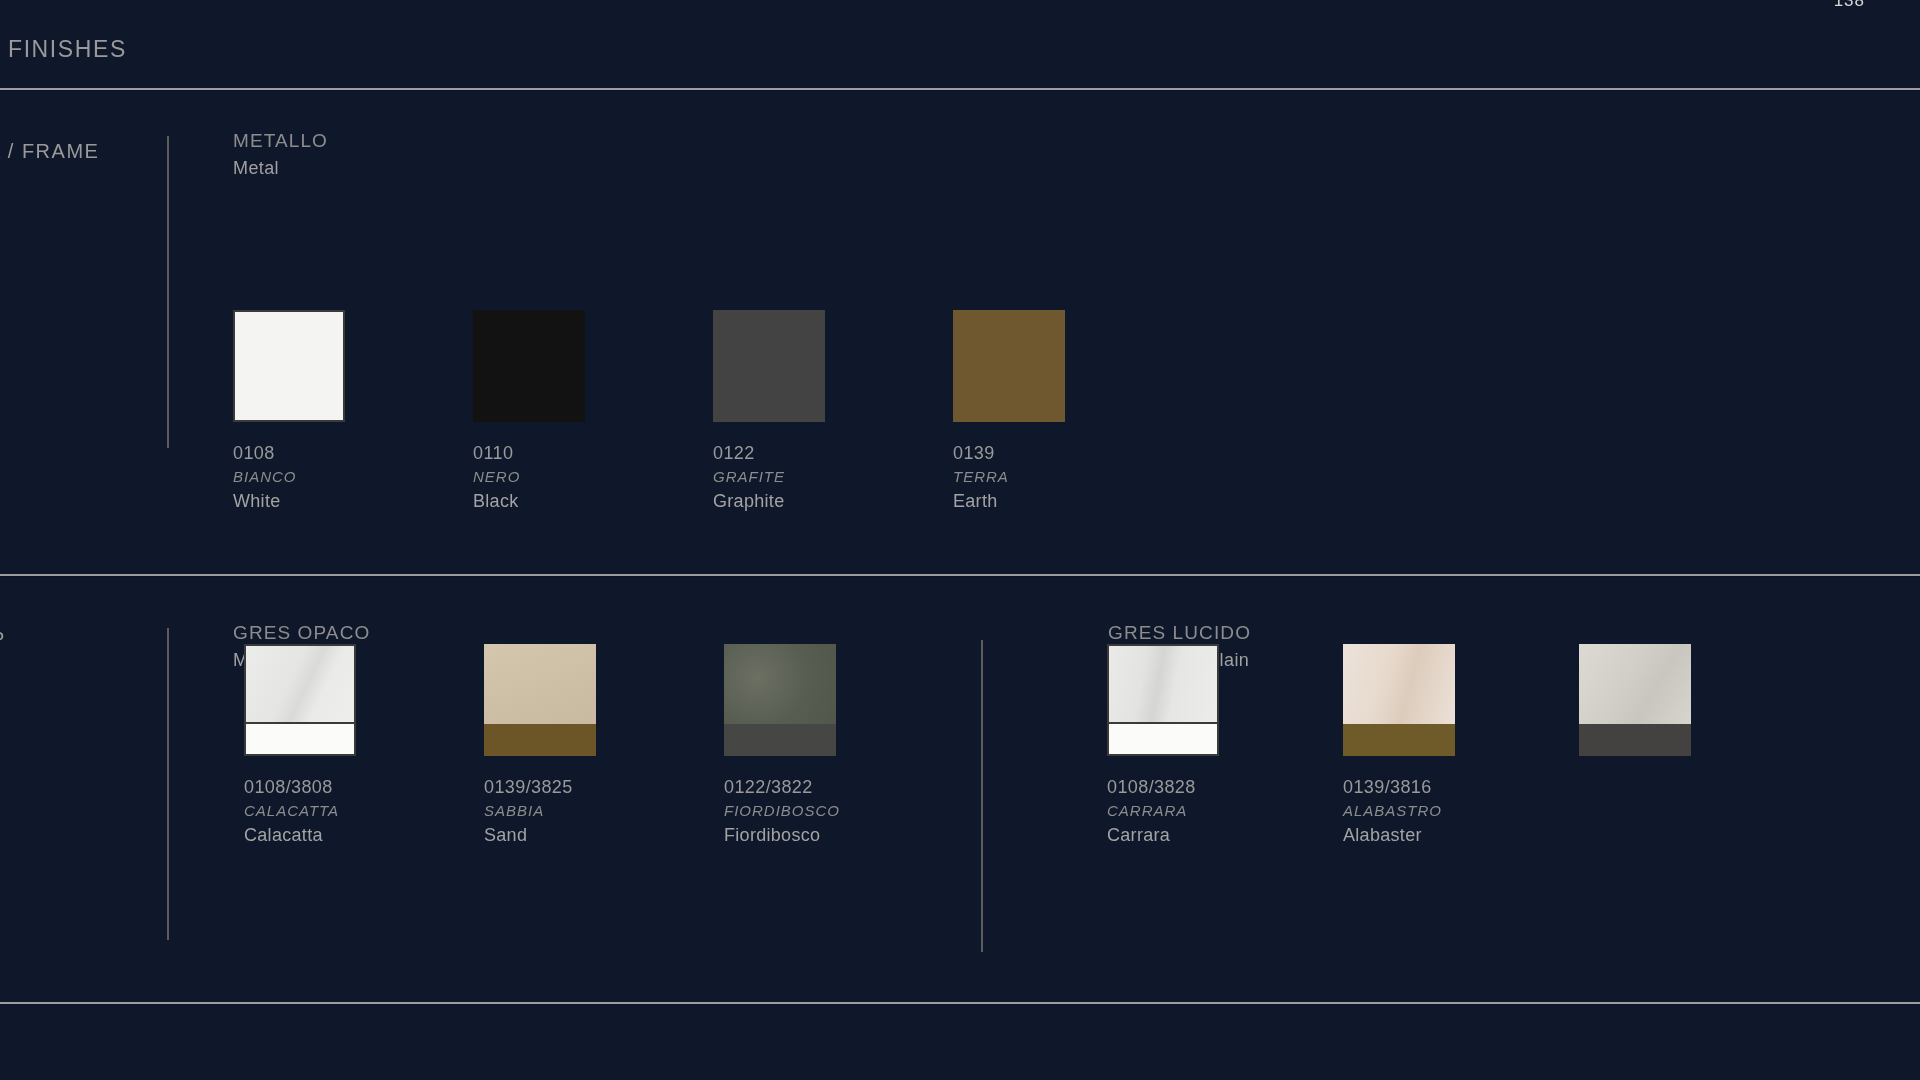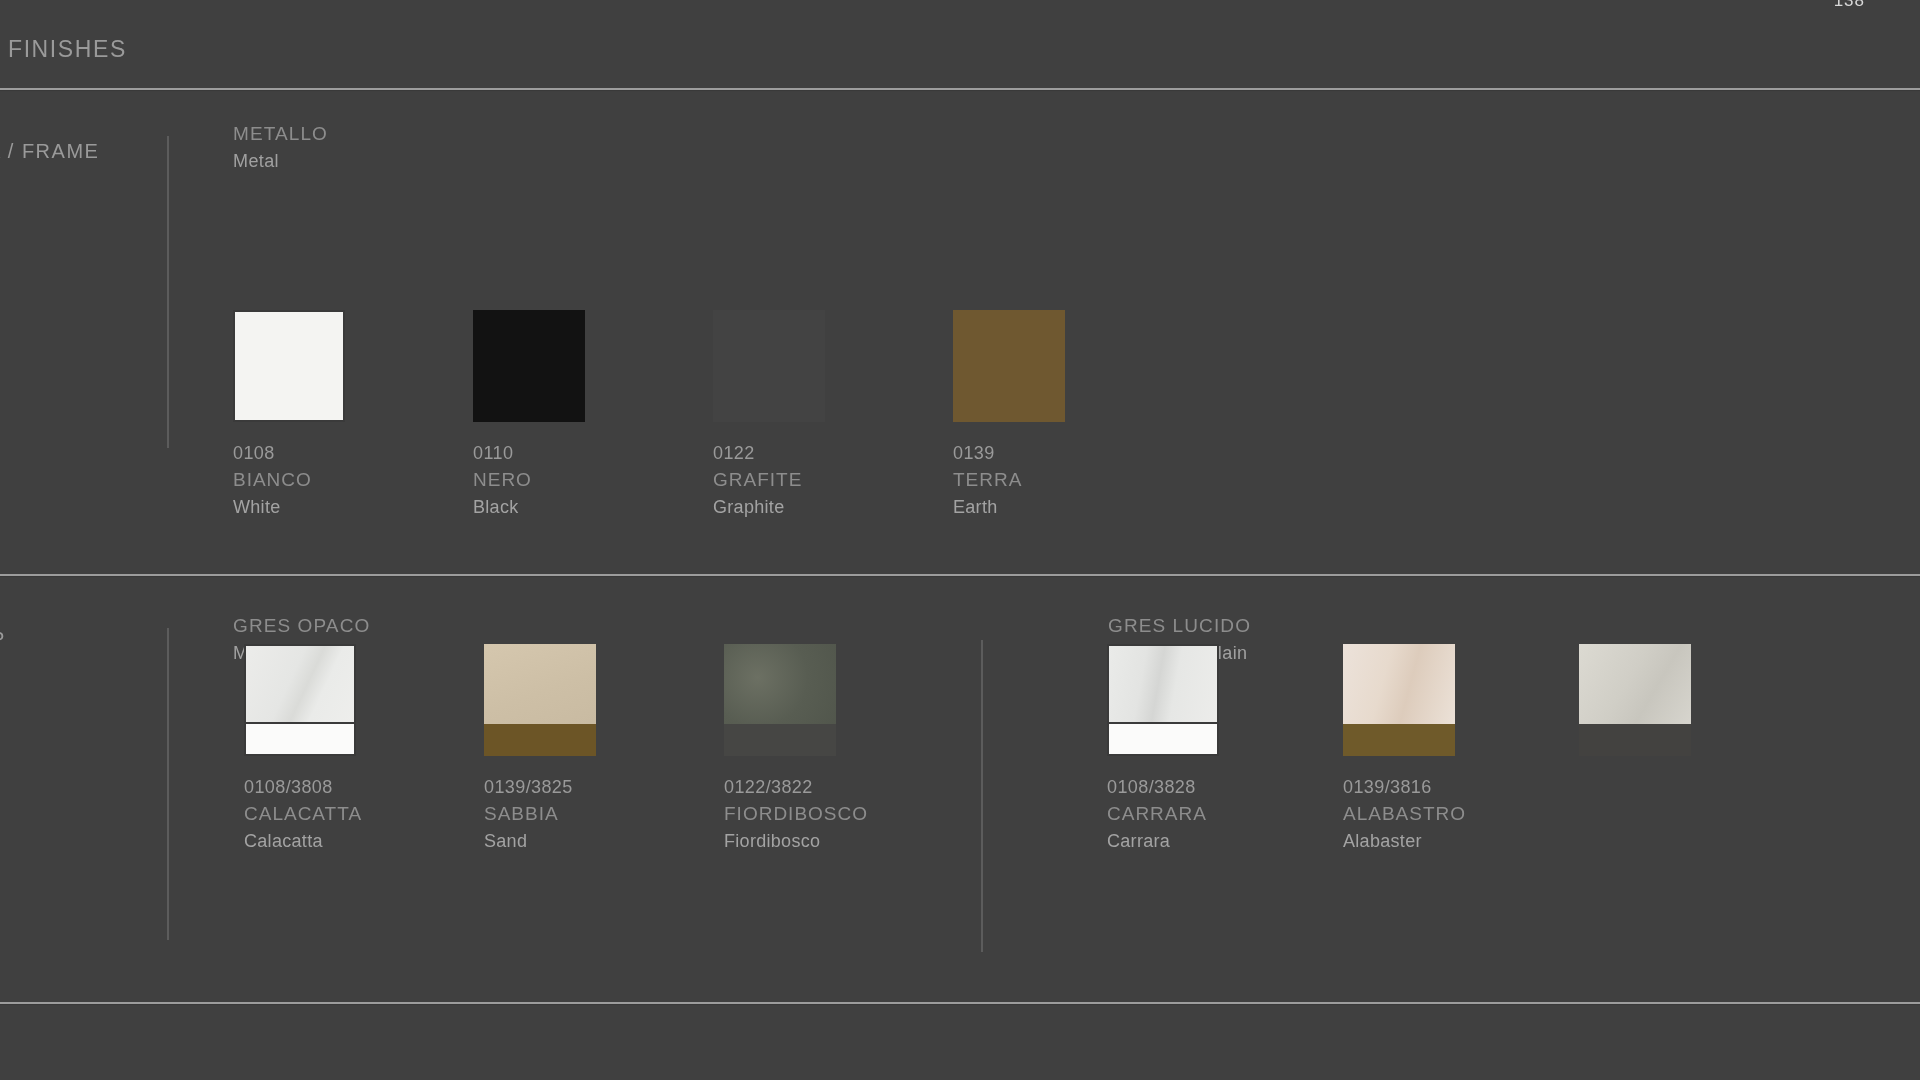--- a/index.html
+++ b/index.html
@@ -12,21 +12,21 @@
     height: 1080px;
     font-family: "Liberation Sans", sans-serif;
     color: #8e8e8e;
     overflow: hidden;
     position: relative;
   }
 
   .page {
     position: absolute;
     inset: 0;
-    background: #404040;
+    background: #0f172a;
   }
 
   
   .page-number {
     position: absolute;
     top: -9px;
     right: 55px;
     font-size: 17px;
     letter-spacing: 1px;
     color: #d8d8d8;
@@ -85,24 +85,25 @@
     width: 2px;
     background: #5c5c5c;
   }
   .vrule-frame   { left: 167px; top: 48px;  height: 312px; }
   .vrule-topgrp  { left: 167px; top: 52px;  height: 312px; }
   .vrule-split   { left: 981px; top: 64px;  height: 312px; }
 
   
   .group {
     position: absolute;
+    margin-top: 7px;
   }
   .group-metallo   { left: 233px;  top: 32px; }
   .group-opaco     { left: 233px;  top: 36px; }
-  .group-lucido    { left: 1108px; top: 36px; }
+  .group-lucido    { left: 1108px; top: 36px; text-align: center; }
 
   .group-title {
     font-size: 19px;
     letter-spacing: 1.1px;
     color: #8d8d8d;
     line-height: 1.45;
     white-space: nowrap;
   }
   .group-subtitle {
     font-size: 18px;
@@ -159,24 +160,25 @@
     left: 0;
     white-space: nowrap;
   }
   .cap-code {
     font-size: 18px;
     letter-spacing: .4px;
     color: #9a9a9a;
     line-height: 1.45;
   }
   .cap-name {
-    font-size: 19px;
+    font-size: 15px;
     letter-spacing: 1px;
     color: #8d8d8d;
     line-height: 1.45;
+    font-style: italic;
   }
   .cap-en {
     font-size: 18px;
     letter-spacing: .3px;
     color: #a3a3a3;
     line-height: 1.45;
   }
 </style>
 </head>
 <body>

